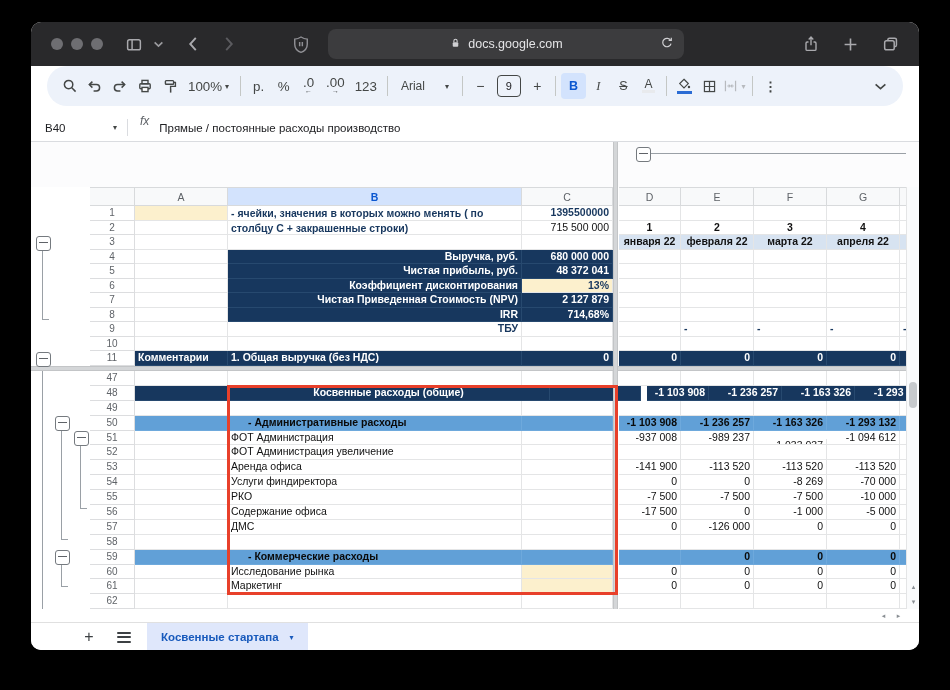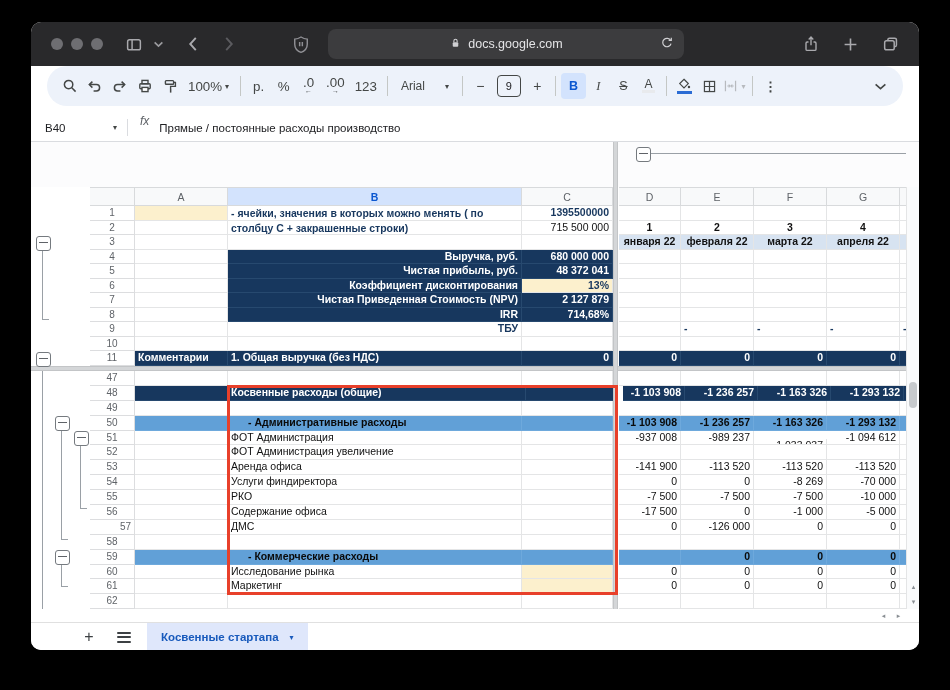--- a/index.html
+++ b/index.html
@@ -458,21 +458,21 @@
             <div class="td" style="width: 62px;"></div>
             <div class="td" style="width: 73px;"></div>
             <div class="td" style="width: 73px;"></div>
             <div class="td" style="width: 73px;"></div>
             <div class="td" style="width: 7px;"></div>
           </div>
           <div class="row" style="height: 14.9px; line-height: 13.9px;">
             <div class="gut" style="width: 59px;"></div>
             <div class="td rn" style="width: 45px;">48</div>
             <div class="td nav" style="width: 93px;"></div>
-            <div class="td nav" style="width: 298px;">Косвенные расходы (общие)</div>
+            <div class="td nav" style="width: 322px; text-align: center;">Косвенные расходы (общие)</div>
             <div class="td nav" style="width: 91px;"></div>
             <div class="td sp" style="width: 5px;"></div>
             <div class="td nav r" style="width: 62px;">-1 103 908</div>
             <div class="td nav r" style="width: 73px;">-1 236 257</div>
             <div class="td nav r" style="width: 73px;">-1 163 326</div>
             <div class="td nav r" style="width: 73px;">-1 293 132</div>
             <div class="td nav" style="width: 7px;"></div>
           </div>
           <div class="row" style="height: 14.9px; line-height: 13.9px;">
             <div class="gut" style="width: 59px;"></div>
@@ -573,21 +573,21 @@
             <div class="td" style="width: 91px;"></div>
             <div class="td sp" style="width: 5px;"></div>
             <div class="td r" style="width: 62px;">-17 500</div>
             <div class="td r" style="width: 73px;">0</div>
             <div class="td r" style="width: 73px;">-1 000</div>
             <div class="td r" style="width: 73px;">-5 000</div>
             <div class="td" style="width: 7px;"></div>
           </div>
           <div class="row" style="height: 14.9px; line-height: 13.9px;">
             <div class="gut" style="width: 59px;"></div>
-            <div class="td rn" style="width: 45px; text-align: right;">57</div>
+            <div class="td rn" style="width: 45px;">57</div>
             <div class="td" style="width: 93px;"></div>
             <div class="td" style="width: 294px;">ДМС</div>
             <div class="td" style="width: 91px;"></div>
             <div class="td sp" style="width: 5px;"></div>
             <div class="td r" style="width: 62px;">0</div>
             <div class="td r" style="width: 73px;">-126 000</div>
             <div class="td r" style="width: 73px;">0</div>
             <div class="td r" style="width: 73px;">0</div>
             <div class="td" style="width: 7px;"></div>
           </div>

